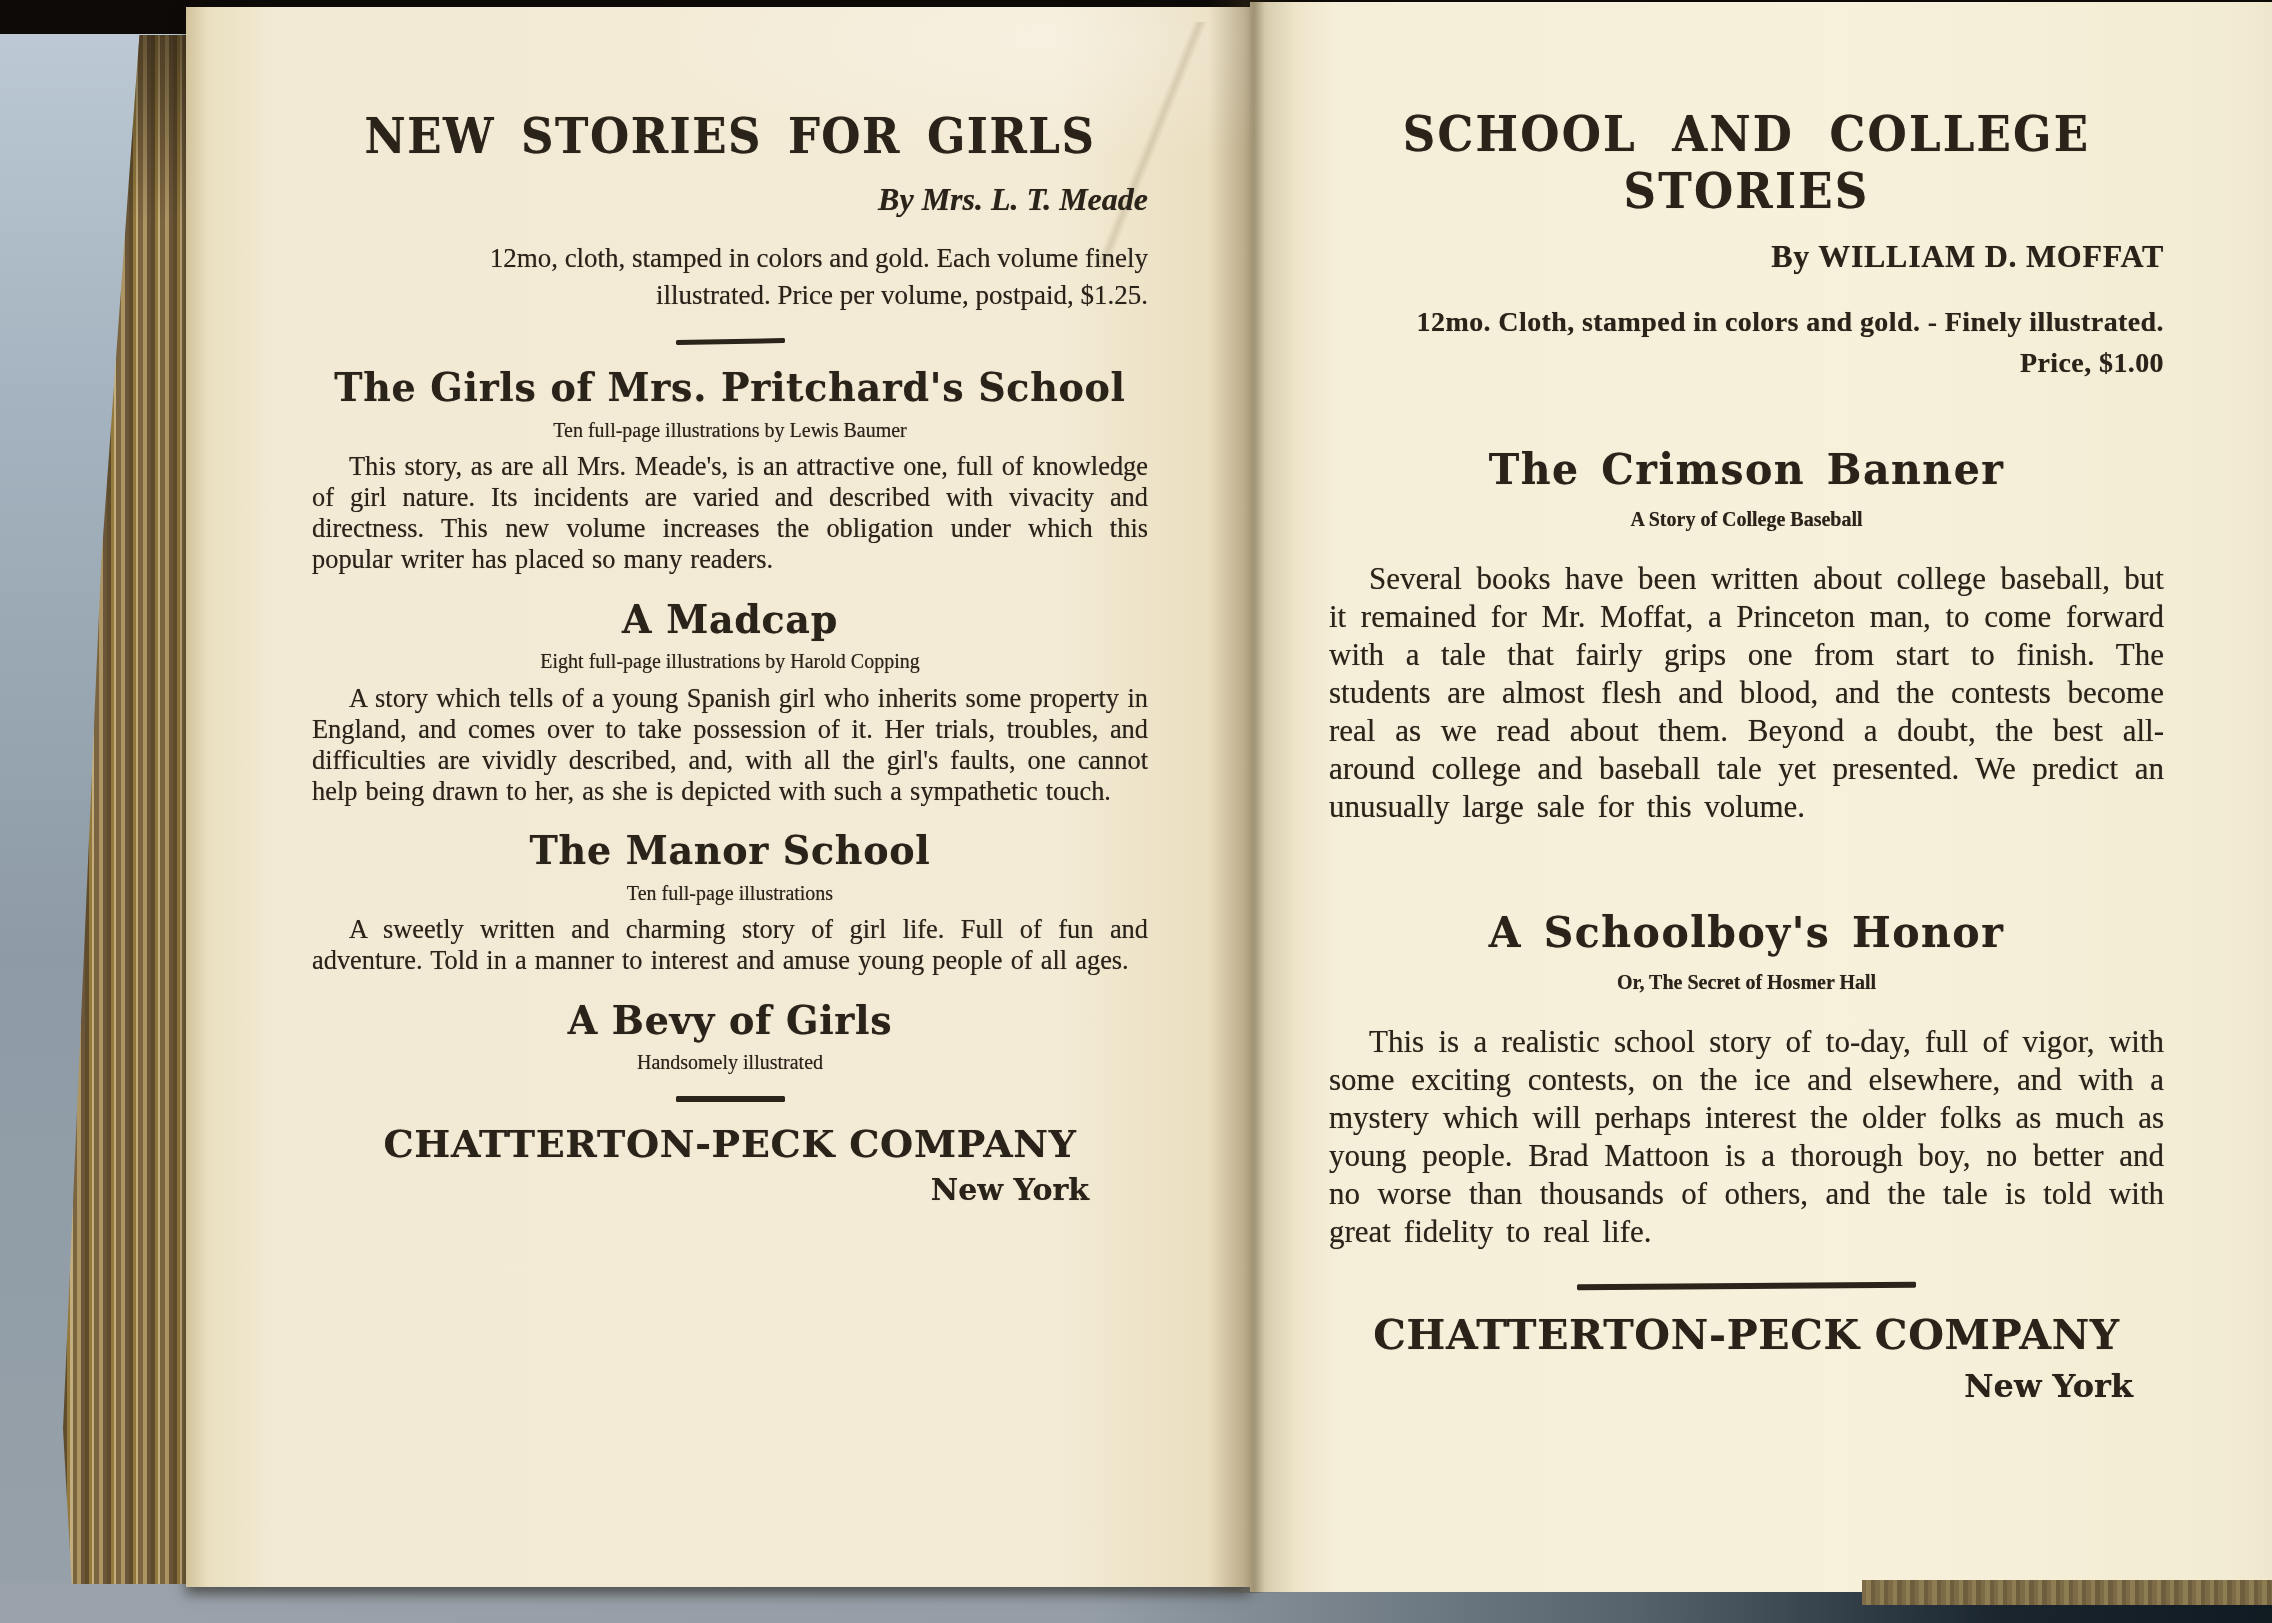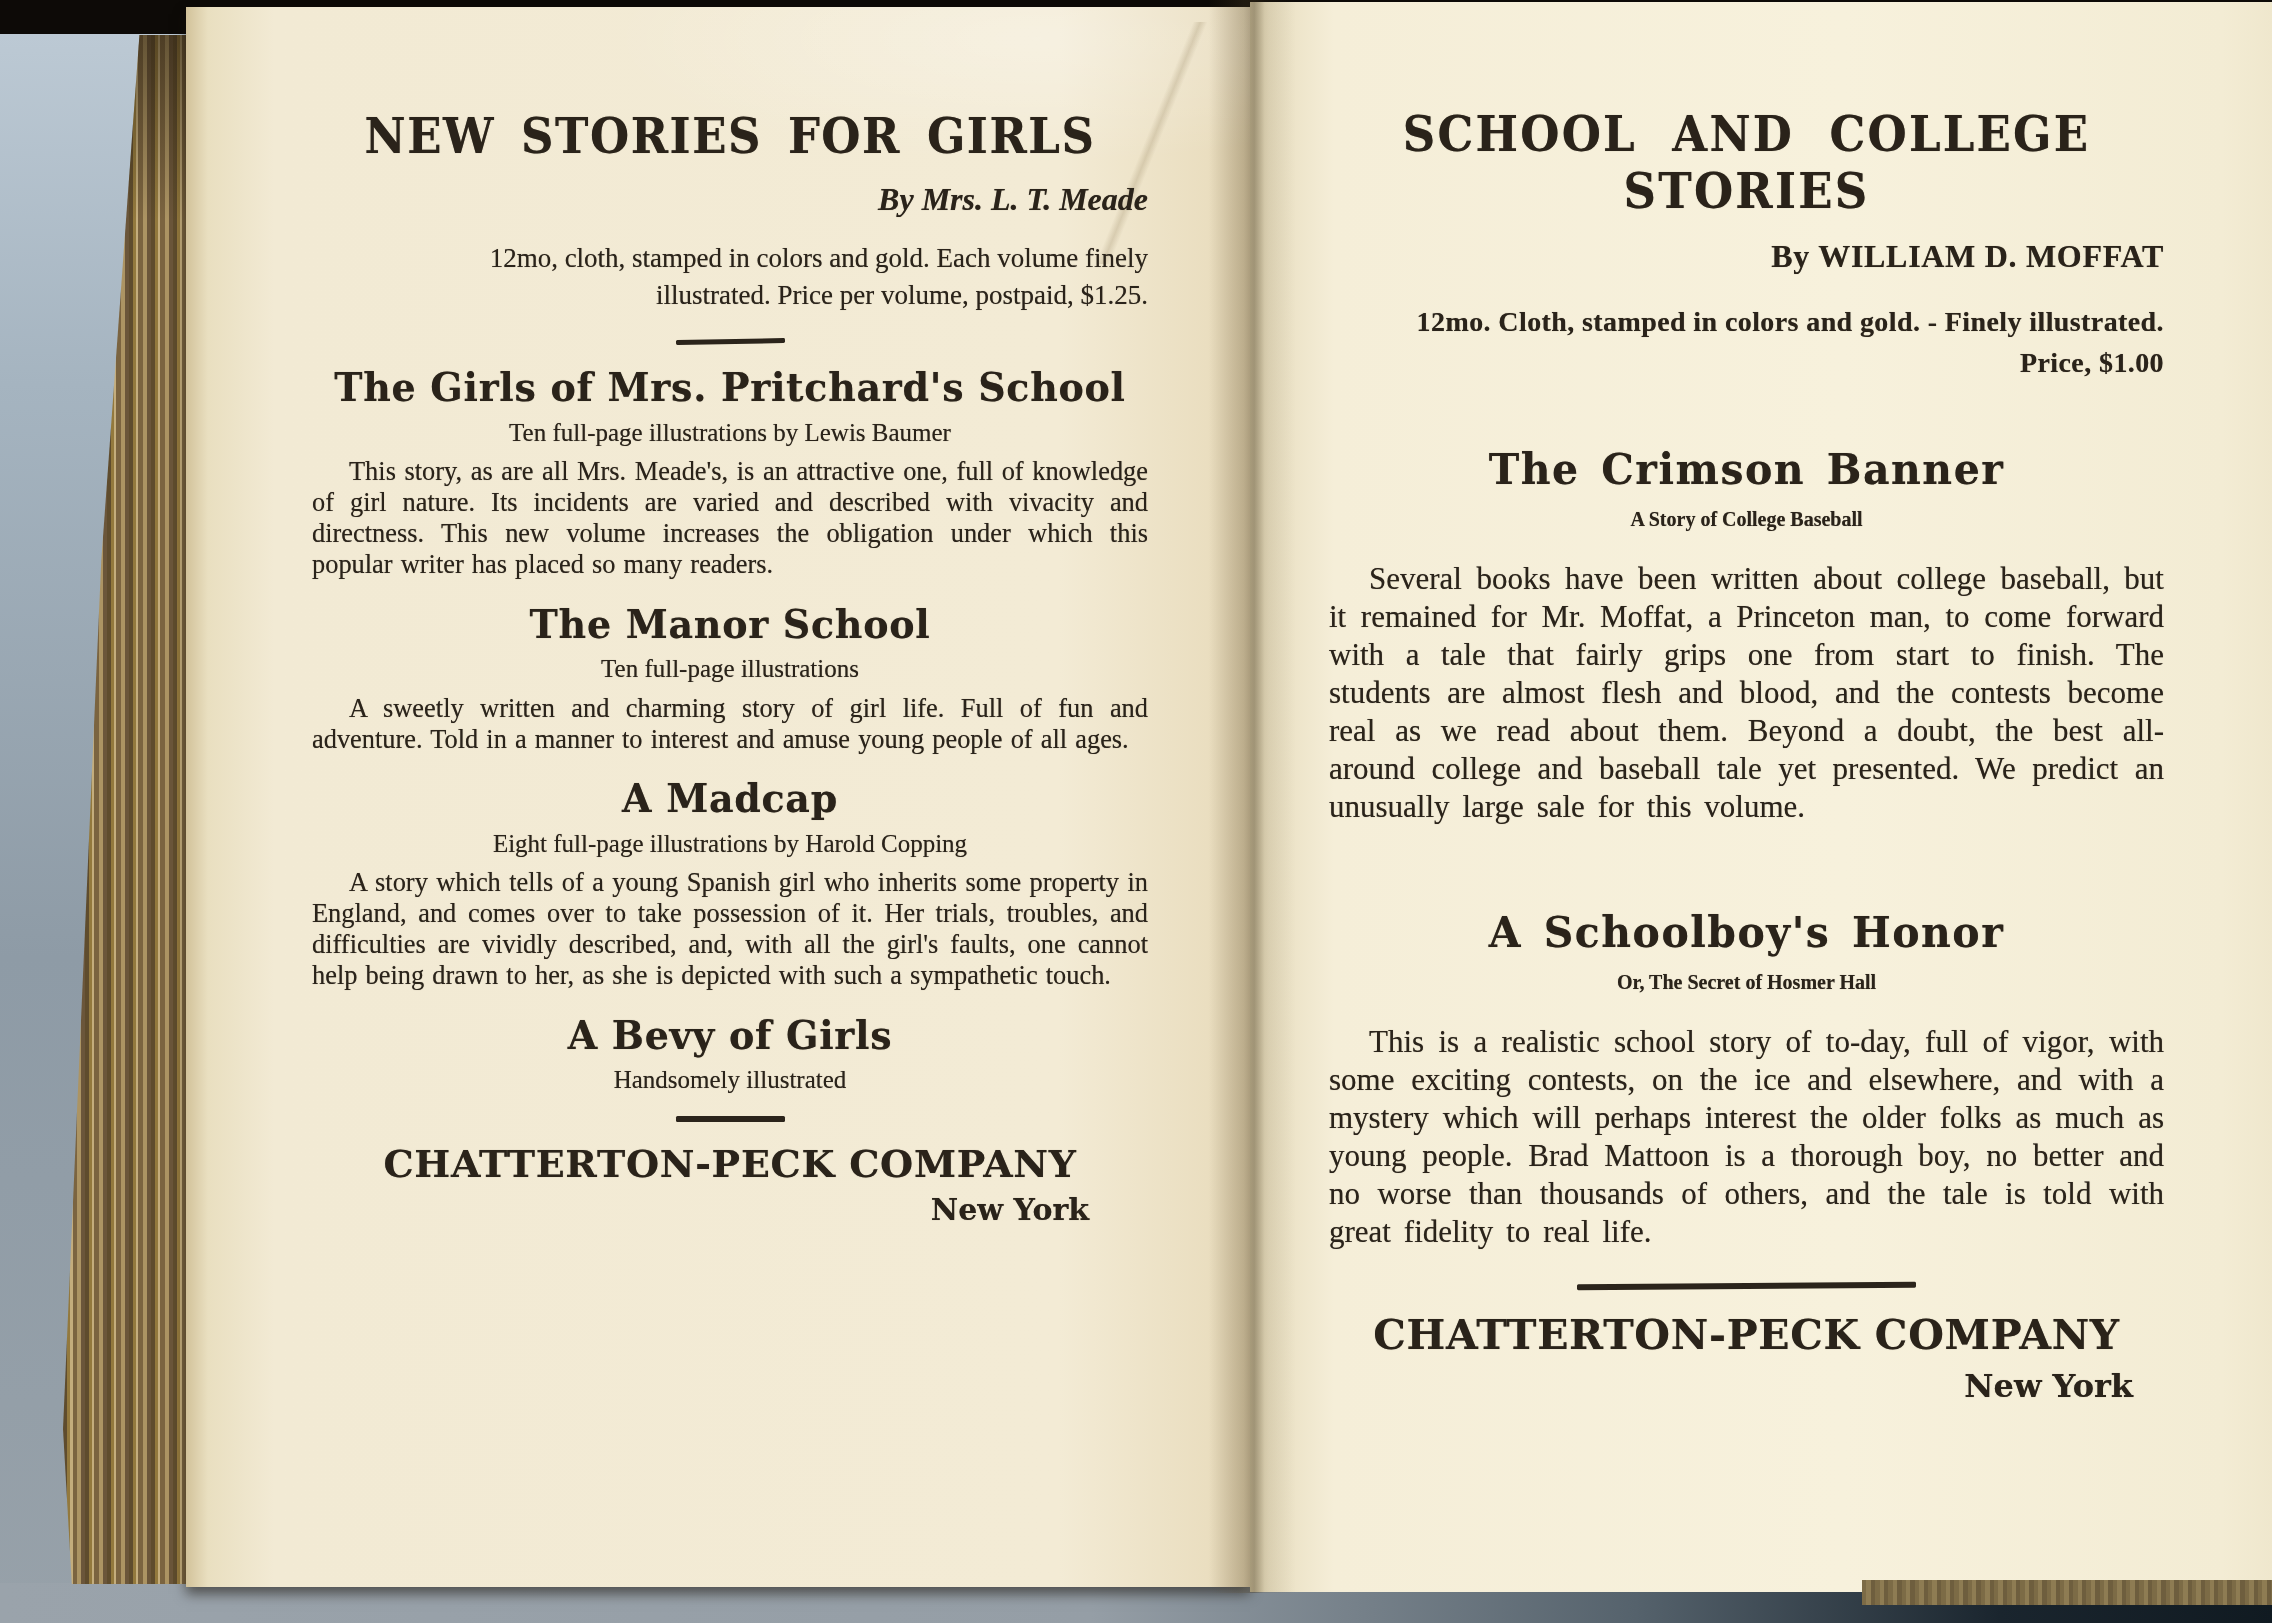--- a/index.html
+++ b/index.html
@@ -88,21 +88,21 @@
   .rule-bottom-right{ width:339px; height:5.9px; margin-top:32px; transform:rotate(-0.4deg); }
 
   .book-title{
     font-family:"DejaVu Serif", serif; font-weight:700;
     text-align:center; transform:scaleY(1.04); letter-spacing:0.7px;
   }
   .left-content .book-title{ font-size:38px; margin-top:20.5px; }
   .right-content .book-title{ font-size:41px; letter-spacing:1.5px; word-spacing:5.9px; }
 
   .book-sub{ text-align:center; }
-  .left-content .book-sub{ font-size:25px; margin-top:9.5px; }
+  .left-content .book-sub{ font-size:20px; margin-top:9.5px; }
   .right-content .book-sub{ font-size:20px; margin-top:15px; font-weight:700; }
 
   .book-desc{ text-align:justify; }
   .left-content .book-desc{ font-size:26.4px; line-height:31px; text-indent:37px; margin-top:9.5px; word-spacing:1.5px; }
   .right-content .book-desc{ font-size:31px; line-height:38px; text-indent:40px; margin-top:29px; word-spacing:5.1px; }
 
   .right-content .book-sec-1{ margin-top:62px; }
   .right-content .book-sec-2{ margin-top:82px; }
 
   .publisher{
@@ -137,29 +137,29 @@
 illustrated. Price per volume, postpaid, $1.25.</div>
   <div class="rule rule-small"></div>
 
   <div class="book-sec">
     <div class="book-title">The Girls of Mrs. Pritchard's School</div>
     <div class="book-sub">Ten full-page illustrations by Lewis Baumer</div>
     <div class="book-desc">This story, as are all Mrs. Meade's, is an attractive one, full of knowledge of girl nature. Its incidents are varied and described with vivacity and directness. This new volume increases the obligation under which this popular writer has placed so many readers.</div>
   </div>
 
   <div class="book-sec">
+    <div class="book-title">A Madcap</div>
+    <div class="book-sub">Eight full-page illustrations by Harold Copping</div>
+    <div class="book-desc">A story which tells of a young Spanish girl who inherits some property in England, and comes over to take possession of it. Her trials, troubles, and difficulties are vividly described, and, with all the girl's faults, one cannot help being drawn to her, as she is depicted with such a sympathetic touch.</div>
+  </div>
+
+  <div class="book-sec">
     <div class="book-title">The Manor School</div>
     <div class="book-sub">Ten full-page illustrations</div>
     <div class="book-desc">A sweetly written and charming story of girl life. Full of fun and adventure. Told in a manner to interest and amuse young people of all ages.</div>
-  </div>
-
-  <div class="book-sec">
-    <div class="book-title">A Madcap</div>
-    <div class="book-sub">Eight full-page illustrations by Harold Copping</div>
-    <div class="book-desc">A story which tells of a young Spanish girl who inherits some property in England, and comes over to take possession of it. Her trials, troubles, and difficulties are vividly described, and, with all the girl's faults, one cannot help being drawn to her, as she is depicted with such a sympathetic touch.</div>
   </div>
 
   <div class="book-sec">
     <div class="book-title">A Bevy of Girls</div>
     <div class="book-sub">Handsomely illustrated</div>
   </div>
 
   <div class="rule rule-bottom-left"></div>
   <div class="publisher">CHATTERTON-PECK COMPANY</div>
   <div class="publisher-city">New York</div>

